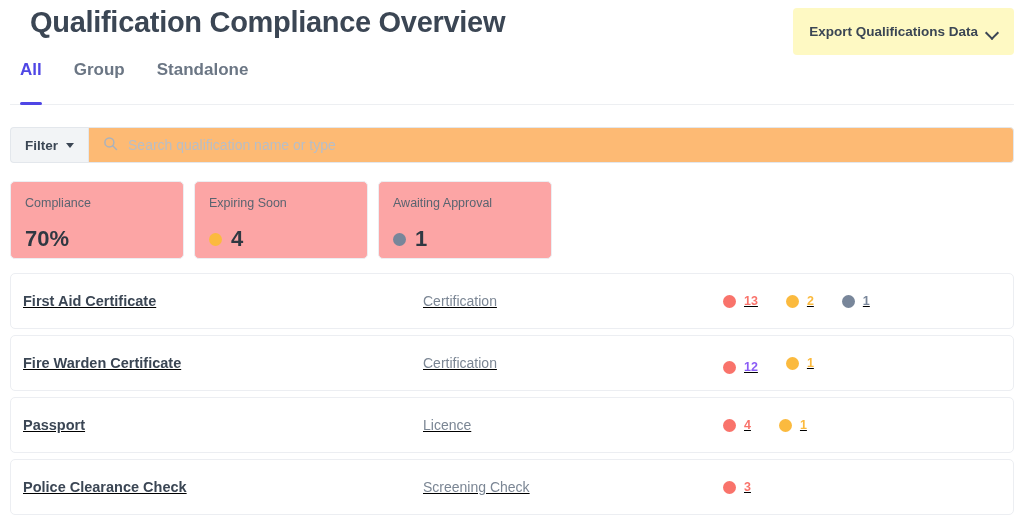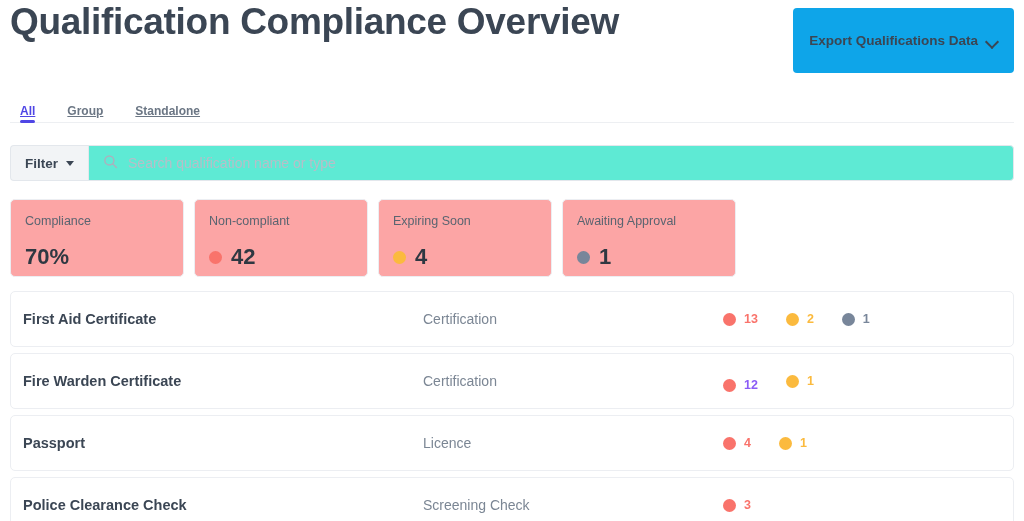--- a/index.html
+++ b/index.html
@@ -10,49 +10,49 @@
     overflow: hidden;
   }
   .page { position: relative; width: 1024px; height: 521px; padding: 0 10px; }
 
   
   .header {
     display: flex; align-items: flex-start; justify-content: space-between;
     padding-top: 2px;
   }
   .page-title {
-    font-size: 37px; font-weight: bold; color: #3b4654;
-    letter-spacing: -0.3px; line-height: 40px;
+    font-size: 29px; font-weight: bold; color: #3b4654;
+    letter-spacing: -0.3px; line-height: 40px; margin-left: 20px;
   }
   .export-btn {
     display: inline-flex; align-items: center; gap: 9px;
-    background: #0ea5e9; color: #3b4654;
+    background: #fef9c3; color: #3b4654;
     font-size: 13.5px; font-weight: bold;
     border: none; border-radius: 4px;
-    padding: 25px 16px; margin-top: 6px; cursor: pointer;
+    padding: 16px 16px; margin-top: 6px; cursor: pointer;
     white-space: nowrap;
   }
   .chev { width: 11px; height: 7px; display: inline-block; position: relative; }
   .chev::before {
     content: ""; position: absolute; left: 0; top: 0;
     width: 8px; height: 8px; border-right: 2px solid #3b4654;
     border-bottom: 2px solid #3b4654; transform: rotate(45deg);
   }
 
   
   .tabs {
     display: flex; align-items: flex-end; gap: 32px;
     margin-top: 20px; height: 30px;
     border-bottom: 1px solid #edeff2;
     padding-left: 10px;
   }
   .tab {
-    font-size: 12px; font-weight: bold; color: #6b7684;
-    padding-bottom: 4px; cursor: pointer; position: relative;
-    background: none; border: none; font-family: inherit; text-decoration: underline;
+    font-size: 17px; font-weight: bold; color: #6b7684;
+    padding-bottom: 24px; cursor: pointer; position: relative;
+    background: none; border: none; font-family: inherit;
   }
   .tab.active { color: #4f46e5; }
   .tab.active::after {
     content: ""; position: absolute; left: 0; right: 0; bottom: -1px;
     height: 3px; background: #4f46e5; border-radius: 2px;
   }
 
   
   .filter-row { display: flex; align-items: stretch; margin-top: 22px; height: 36px; }
   .filter-btn {
@@ -62,21 +62,21 @@
     color: #3b4654; font-size: 13.5px; font-weight: bold;
     padding: 8px 14px; cursor: pointer; font-family: inherit;
   }
   .caret {
     width: 0; height: 0; border-left: 4.5px solid transparent;
     border-right: 4.5px solid transparent; border-top: 5.5px solid #3b4654;
     display: inline-block;
   }
   .search-wrap {
     flex: 1; display: flex; align-items: center; gap: 10px;
-    background: #5eead4; border: 1px solid #e3e7ec;
+    background: #fdba74; border: 1px solid #e3e7ec;
     border-radius: 0 4px 4px 0; padding: 0 14px;
   }
   .search-icon { flex: 0 0 auto; display: block; }
   .search-input {
     flex: 1; border: none; outline: none; background: transparent;
     font-family: inherit; font-size: 14px; color: #3b4654; height: 100%;
   }
   .search-input::placeholder { color: #b7bec8; }
 
   
@@ -91,21 +91,21 @@
     display: flex; align-items: center; gap: 9px;
     margin-top: 15px; font-size: 22px; font-weight: bold; color: #2f3842;
   }
   .dot { width: 13px; height: 13px; border-radius: 50%; flex: 0 0 auto; display: inline-block; }
 
   
   .rows { margin-top: 14px; display: flex; flex-direction: column; gap: 6px; }
   .row {
     display: flex; align-items: center; height: 56px;
     background: #ffffff; border: 1px solid #eceef2; border-radius: 5px;
-    padding: 0 16px 0 12px; cursor: pointer;
+    padding: 0 16px 0 12px; cursor: pointer; text-decoration: underline;
   }
   .row-name { width: 400px; font-size: 14.5px; font-weight: bold; color: #3b4654; }
   .row-type { width: 300px; font-size: 14px; color: #7b8694; }
   .row-badges { flex: 1; display: flex; align-items: center; gap: 28px; }
   .badge { display: inline-flex; align-items: flex-end; gap: 8px; font-size: 12.5px; font-weight: bold; }
 </style>
 </head>
 <body>
 
 <div class="page">
@@ -141,27 +141,20 @@
   </div>
 
   <div class="stats">
       <div class="stat-card">
         <div class="stat-label">Compliance</div>
         <div class="stat-value">
           <span>70%</span>
         </div>
       </div>
       <div class="stat-card">
-        <div class="stat-label">Non-compliant</div>
-        <div class="stat-value">
-          <span class="dot" style="background: rgb(249, 115, 107);"></span>
-          <span>42</span>
-        </div>
-      </div>
-      <div class="stat-card">
         <div class="stat-label">Expiring Soon</div>
         <div class="stat-value">
           <span class="dot" style="background: rgb(251, 186, 62);"></span>
           <span>4</span>
         </div>
       </div>
       <div class="stat-card">
         <div class="stat-label">Awaiting Approval</div>
         <div class="stat-value">
           <span class="dot" style="background: rgb(120, 134, 154);"></span>

